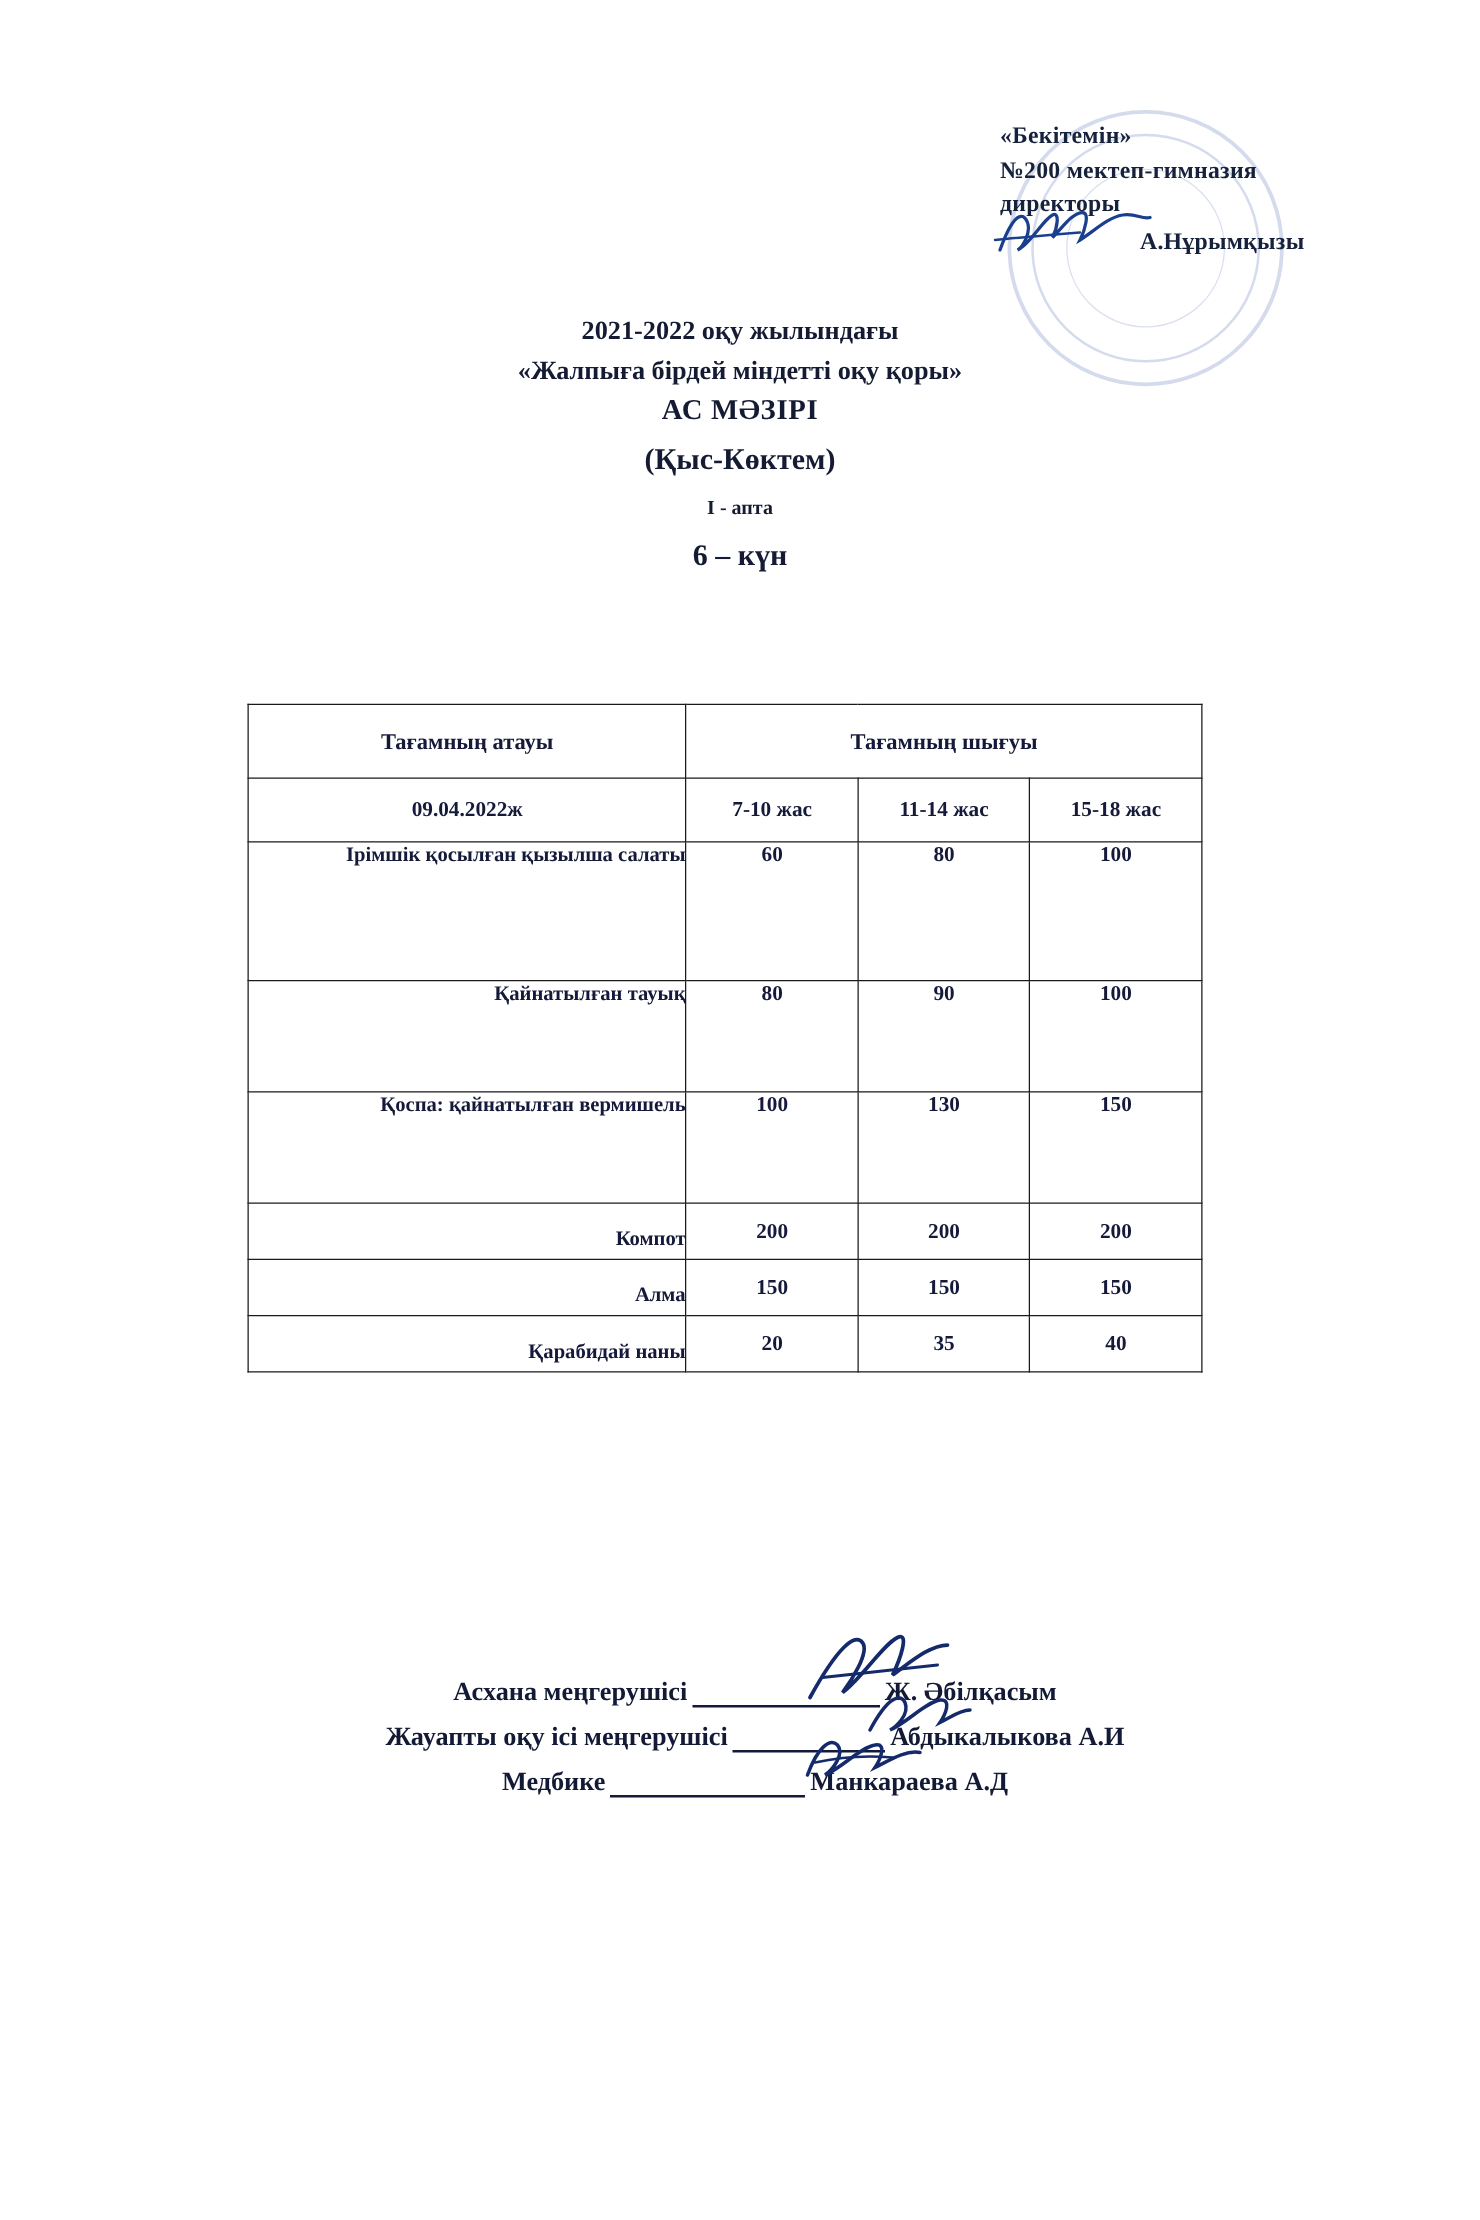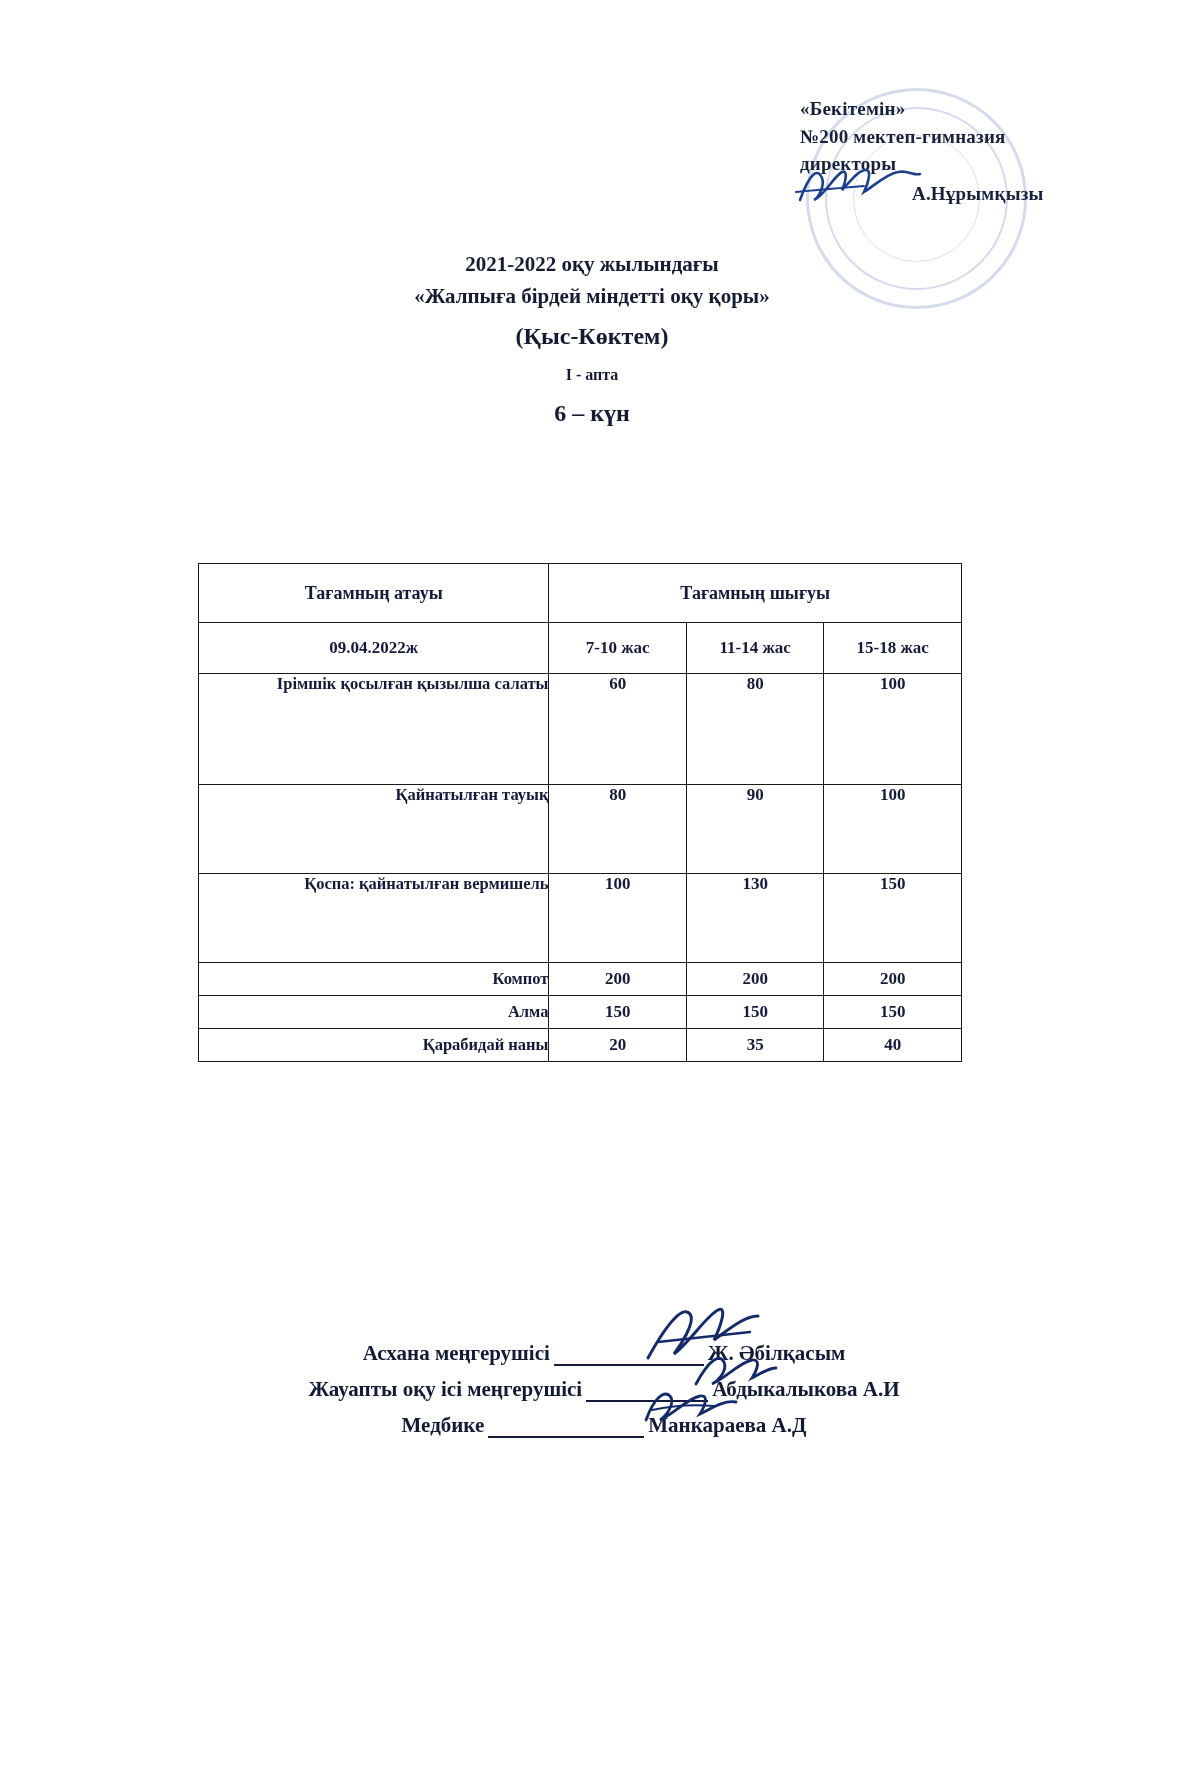--- a/index.html
+++ b/index.html
@@ -145,21 +145,21 @@
     font-size: 17px;
     margin-top: 28px;
   }
   .row-tall td { height: 110px; }
   .row-tall-2 td { height: 88px; }
   .row-short td {
     height: 32px;
     padding-top: 0;
     vertical-align: middle;
   }
-  .row-short .cell-dish { padding-top: 0; vertical-align: middle; }
+  .row-short .cell-dish { padding-top: 12px; vertical-align: middle; }
   .row-short .cell-num { padding-top: 0; vertical-align: middle; }
 
   .col-age { width: 156px; }
 
   
   .signatures {
     position: absolute;
     left: 0;
     top: 1330px;
     width: 1184px;
@@ -210,20 +210,21 @@
           <path d="M2,30 C22,28 46,26 70,24" fill="none" stroke="#1b3f8f" stroke-width="2" stroke-linecap="round"></path>
         </svg>
       </span>
       <span class="approval-name">А.Нұрымқызы</span>
     </div>
   </div>
 
   <div class="title-block">
     <div class="title-line-1">2021-2022 оқу жылындағы</div>
     <div class="title-line-2">«Жалпыға бірдей міндетті оқу қоры»</div>
+    <div class="title-main">АС МӘЗІРІ</div>
     <div class="title-season">(Қыс-Көктем)</div>
     <div class="title-week">I - апта</div>
     <div class="title-day">6 – күн</div>
   </div>
 
   <table class="menu-table">
     <tbody>
       <tr>
         <td class="th-dish" rowspan="1">Тағамның атауы</td>
         <td class="th-yield" colspan="3">Тағамның шығуы</td>

